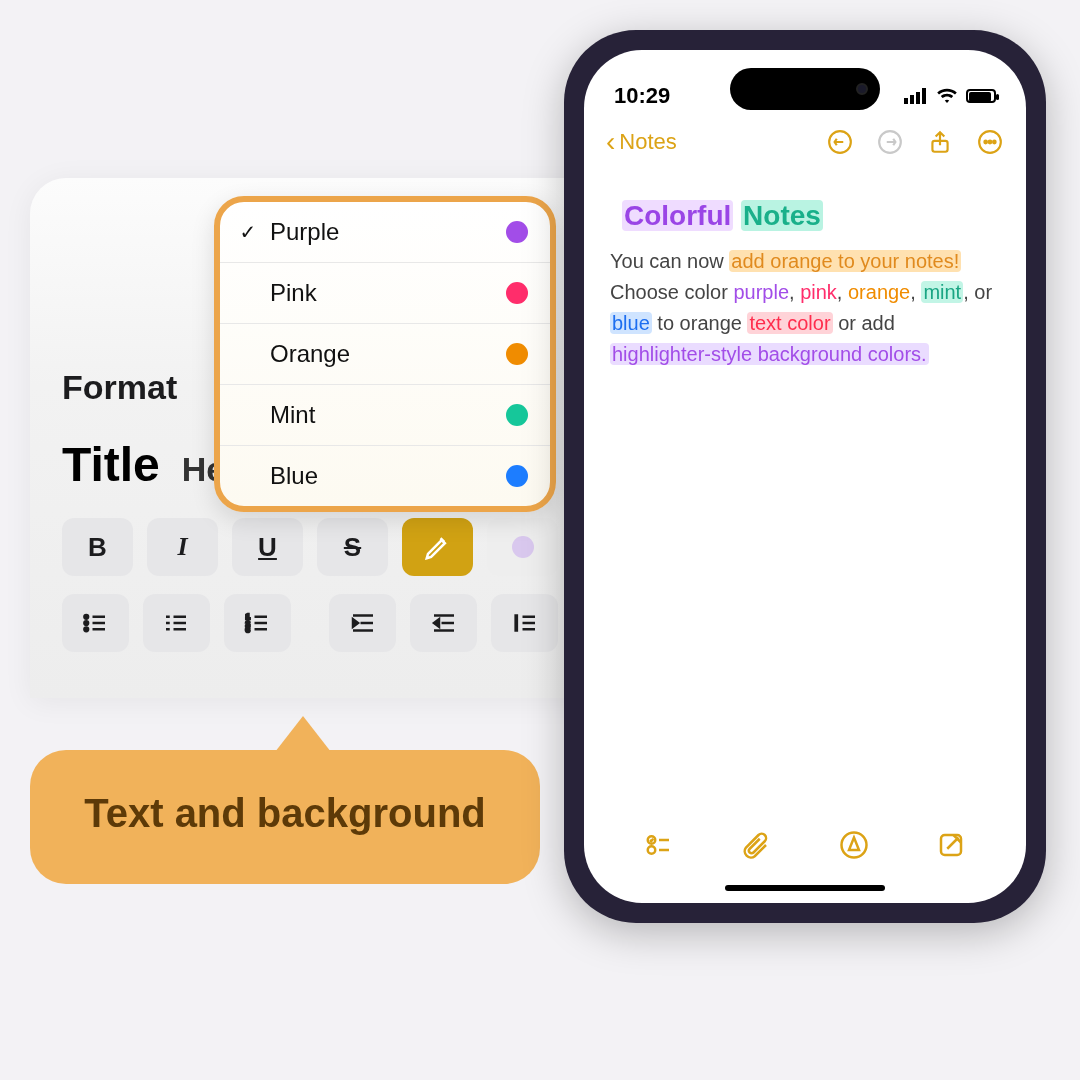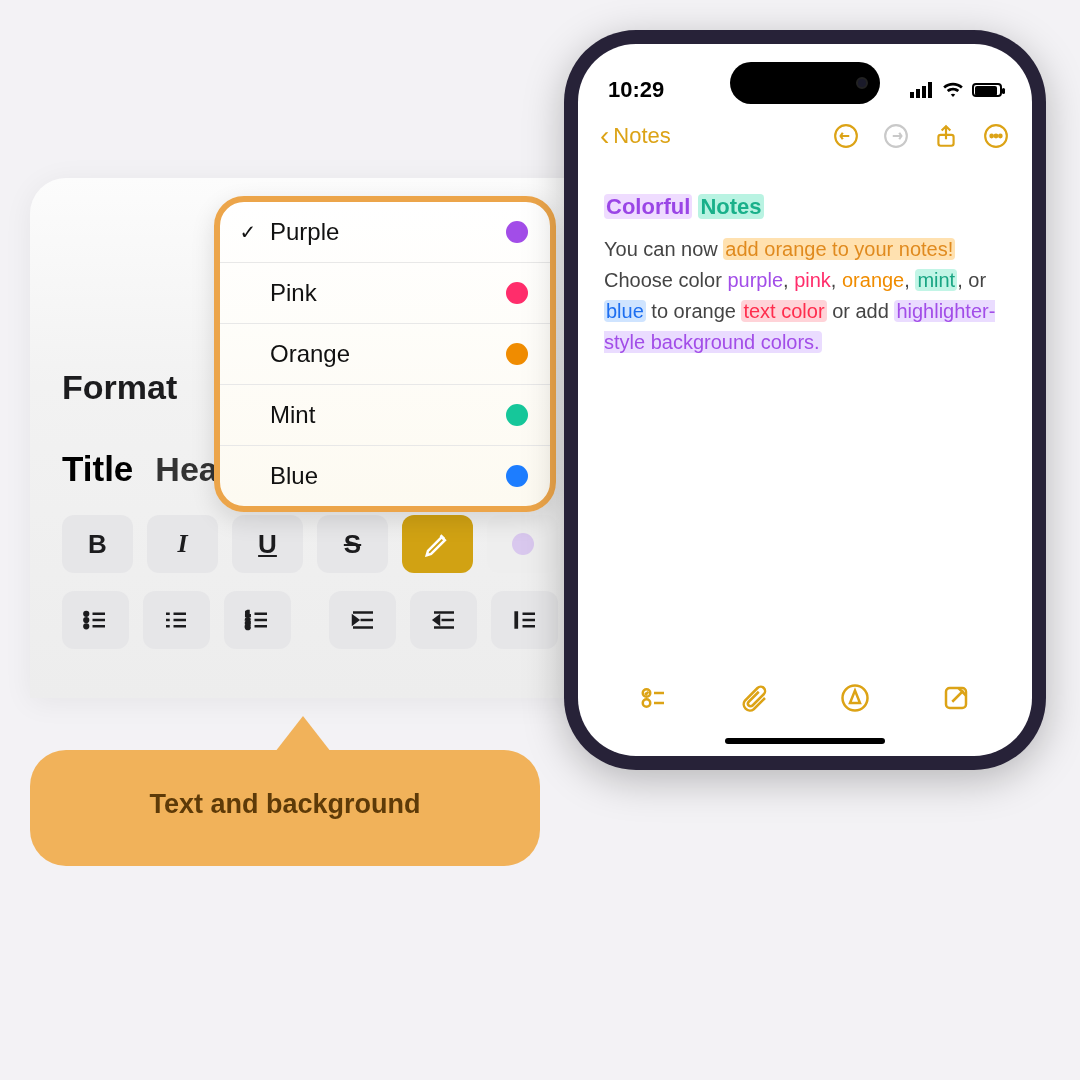--- a/index.html
+++ b/index.html
@@ -22,21 +22,21 @@
     padding: 34px 32px;
   }
   .format-title {
     font-size: 34px; font-weight: 600; color:#1c1c1e;
     margin-top: 156px;
   }
   .style-row {
     display: flex; gap: 22px; align-items: baseline;
     margin-top: 30px;
   }
-  .style-title { font-size: 35px; font-weight: 800; margin-top: 12px; }
+  .style-title { font-size: 48px; font-weight: 800; }
   .style-heading { font-size: 34px; font-weight: 700; color:#333; }
 
   .tool-rows { margin-top: 26px; display:flex; flex-direction:column; gap:18px; }
   .tool-row { display:flex; gap:14px; }
   .tool-btn {
     width: 78px; height: 58px;
     background: #e6e6e8;
     border-radius: 12px;
     display:flex; align-items:center; justify-content:center;
     font-size: 26px; font-weight:700; color:#1c1c1e;
@@ -74,39 +74,39 @@
   
   .callout {
     position:absolute;
     left: 30px; top: 750px;
     width: 510px;
     background: #f1b25a;
     border-radius: 36px;
     padding: 36px 30px 44px;
     text-align:center;
     color:#5d3a08;
-    font-size: 27px; font-weight:700; line-height:1.35;
+    font-size: 40px; font-weight:700; line-height:1.35;
   }
   .callout::before {
     content:"";
     position:absolute;
     top:-34px; left:245px;
     border-left: 28px solid transparent;
     border-right: 28px solid transparent;
     border-bottom: 36px solid #f1b25a;
   }
 
   
   .phone {
     position:absolute;
     right: 34px; top: 30px;
-    width: 482px; height: 740px;
+    width: 482px; height: 893px;
     background:#272238;
     border-radius: 72px;
-    padding: 14px;
+    padding: 20px;
     box-shadow: 0 10px 40px rgba(0,0,0,.25);
   }
   .screen {
     width:100%; height:100%;
     background:#fff;
     border-radius: 58px;
     position:relative;
     overflow:hidden;
   }
   .island {
@@ -136,21 +136,21 @@
     display:flex; align-items:center; justify-content:space-between;
     padding: 14px 22px 6px;
   }
   .nav-left { display:flex; align-items:center; gap:4px; color:#dca316; font-size:22px; font-weight:500; cursor:pointer;}
   .nav-right { display:flex; gap:22px; align-items:center; }
   .ic { width:28px; height:28px; color:#dca316; cursor:pointer; display:flex;align-items:center;justify-content:center;}
   .ic.disabled { color:#c9c9c9; }
   .chev { font-size:28px; line-height:1; }
 
   .note-body { padding: 38px 26px 0; }
-  .note-title { font-size:22px; font-weight:800; }
+  .note-title { font-size:28px; font-weight:800;margin-left:12px; }
   .hl { border-radius:4px; padding:0 2px;}
   .hl-purple { background:#efdcff; color:#9a45e6; }
   .hl-mint  { background:#b9f3e2; color:#19b08a; }
   .note-text { font-size:20px; line-height:1.55; margin-top:14px; color:#444;}
   .t-orange-hl { background:#ffe1b0; color:#e08a1e; border-radius:4px; padding:0 2px;}
   .t-purple { color:#a24de8; }
   .t-pink   { color:#ff2d6b; }
   .t-orange { color:#f08c00; }
   .t-mint-hl{ background:#c2f5e6; color:#19a583; border-radius:4px; padding:0 2px;}
   .t-blue-hl{ background:#cfe4ff; color:#1d6ef0; border-radius:4px; padding:0 2px;}

